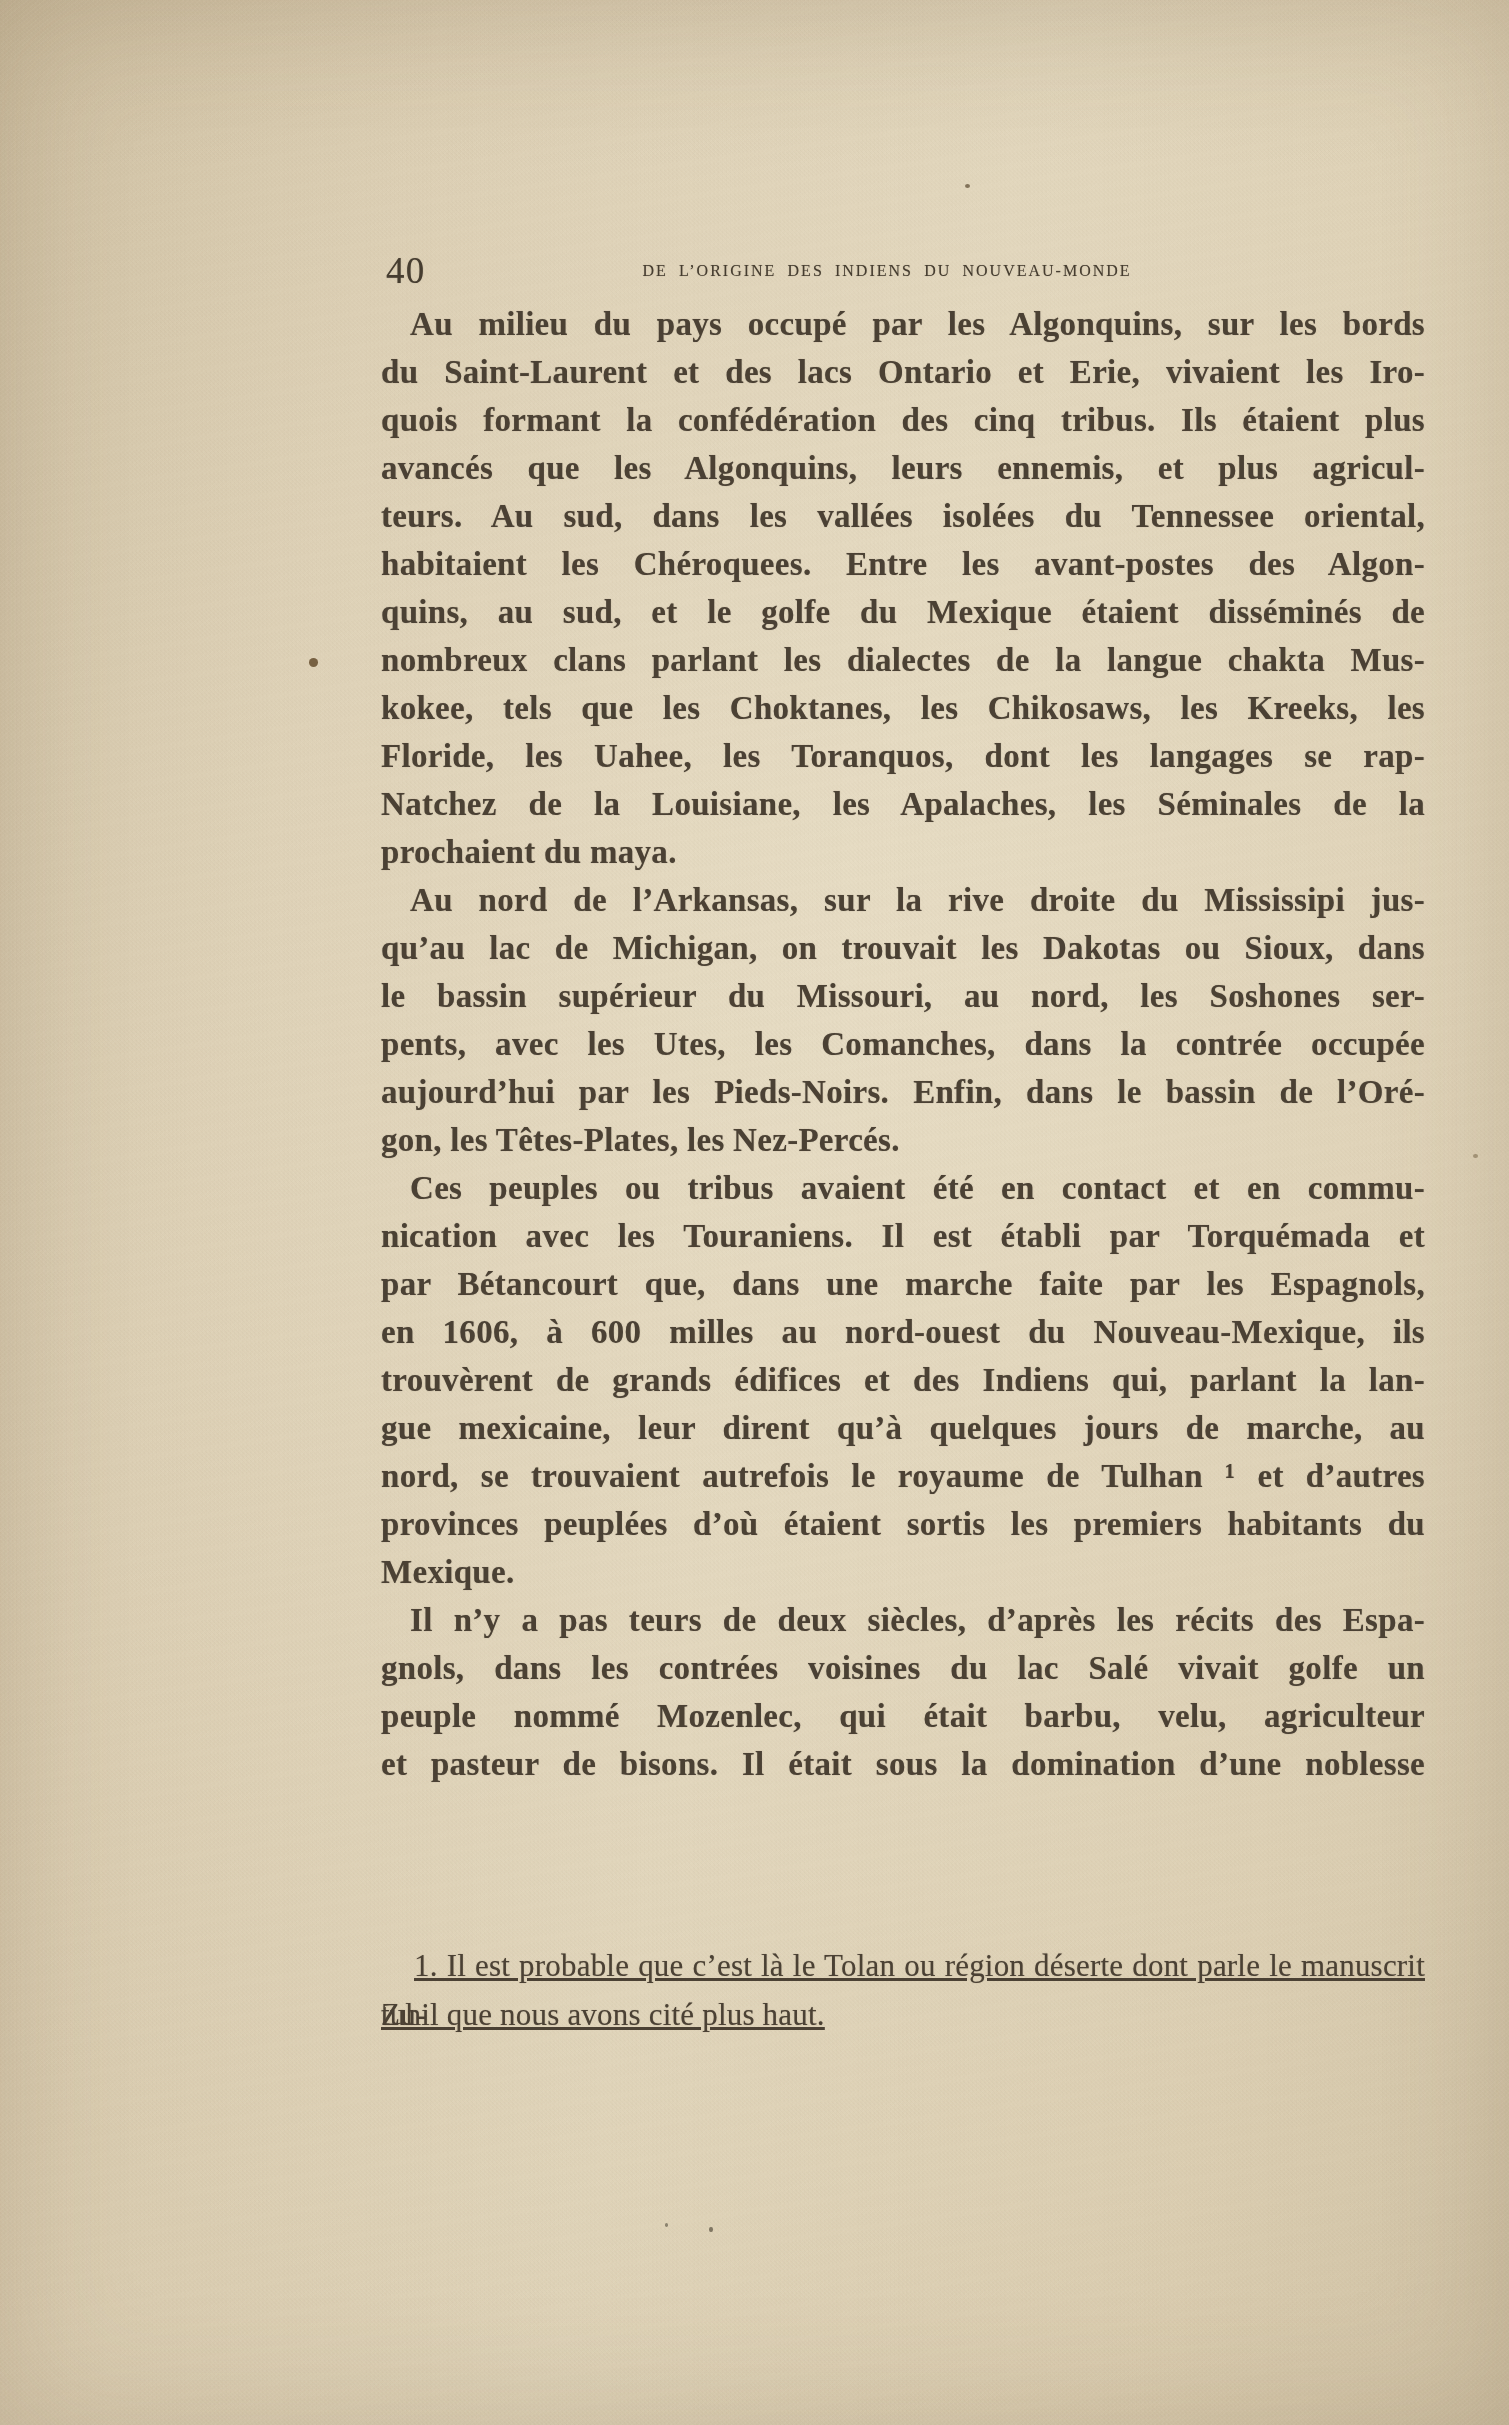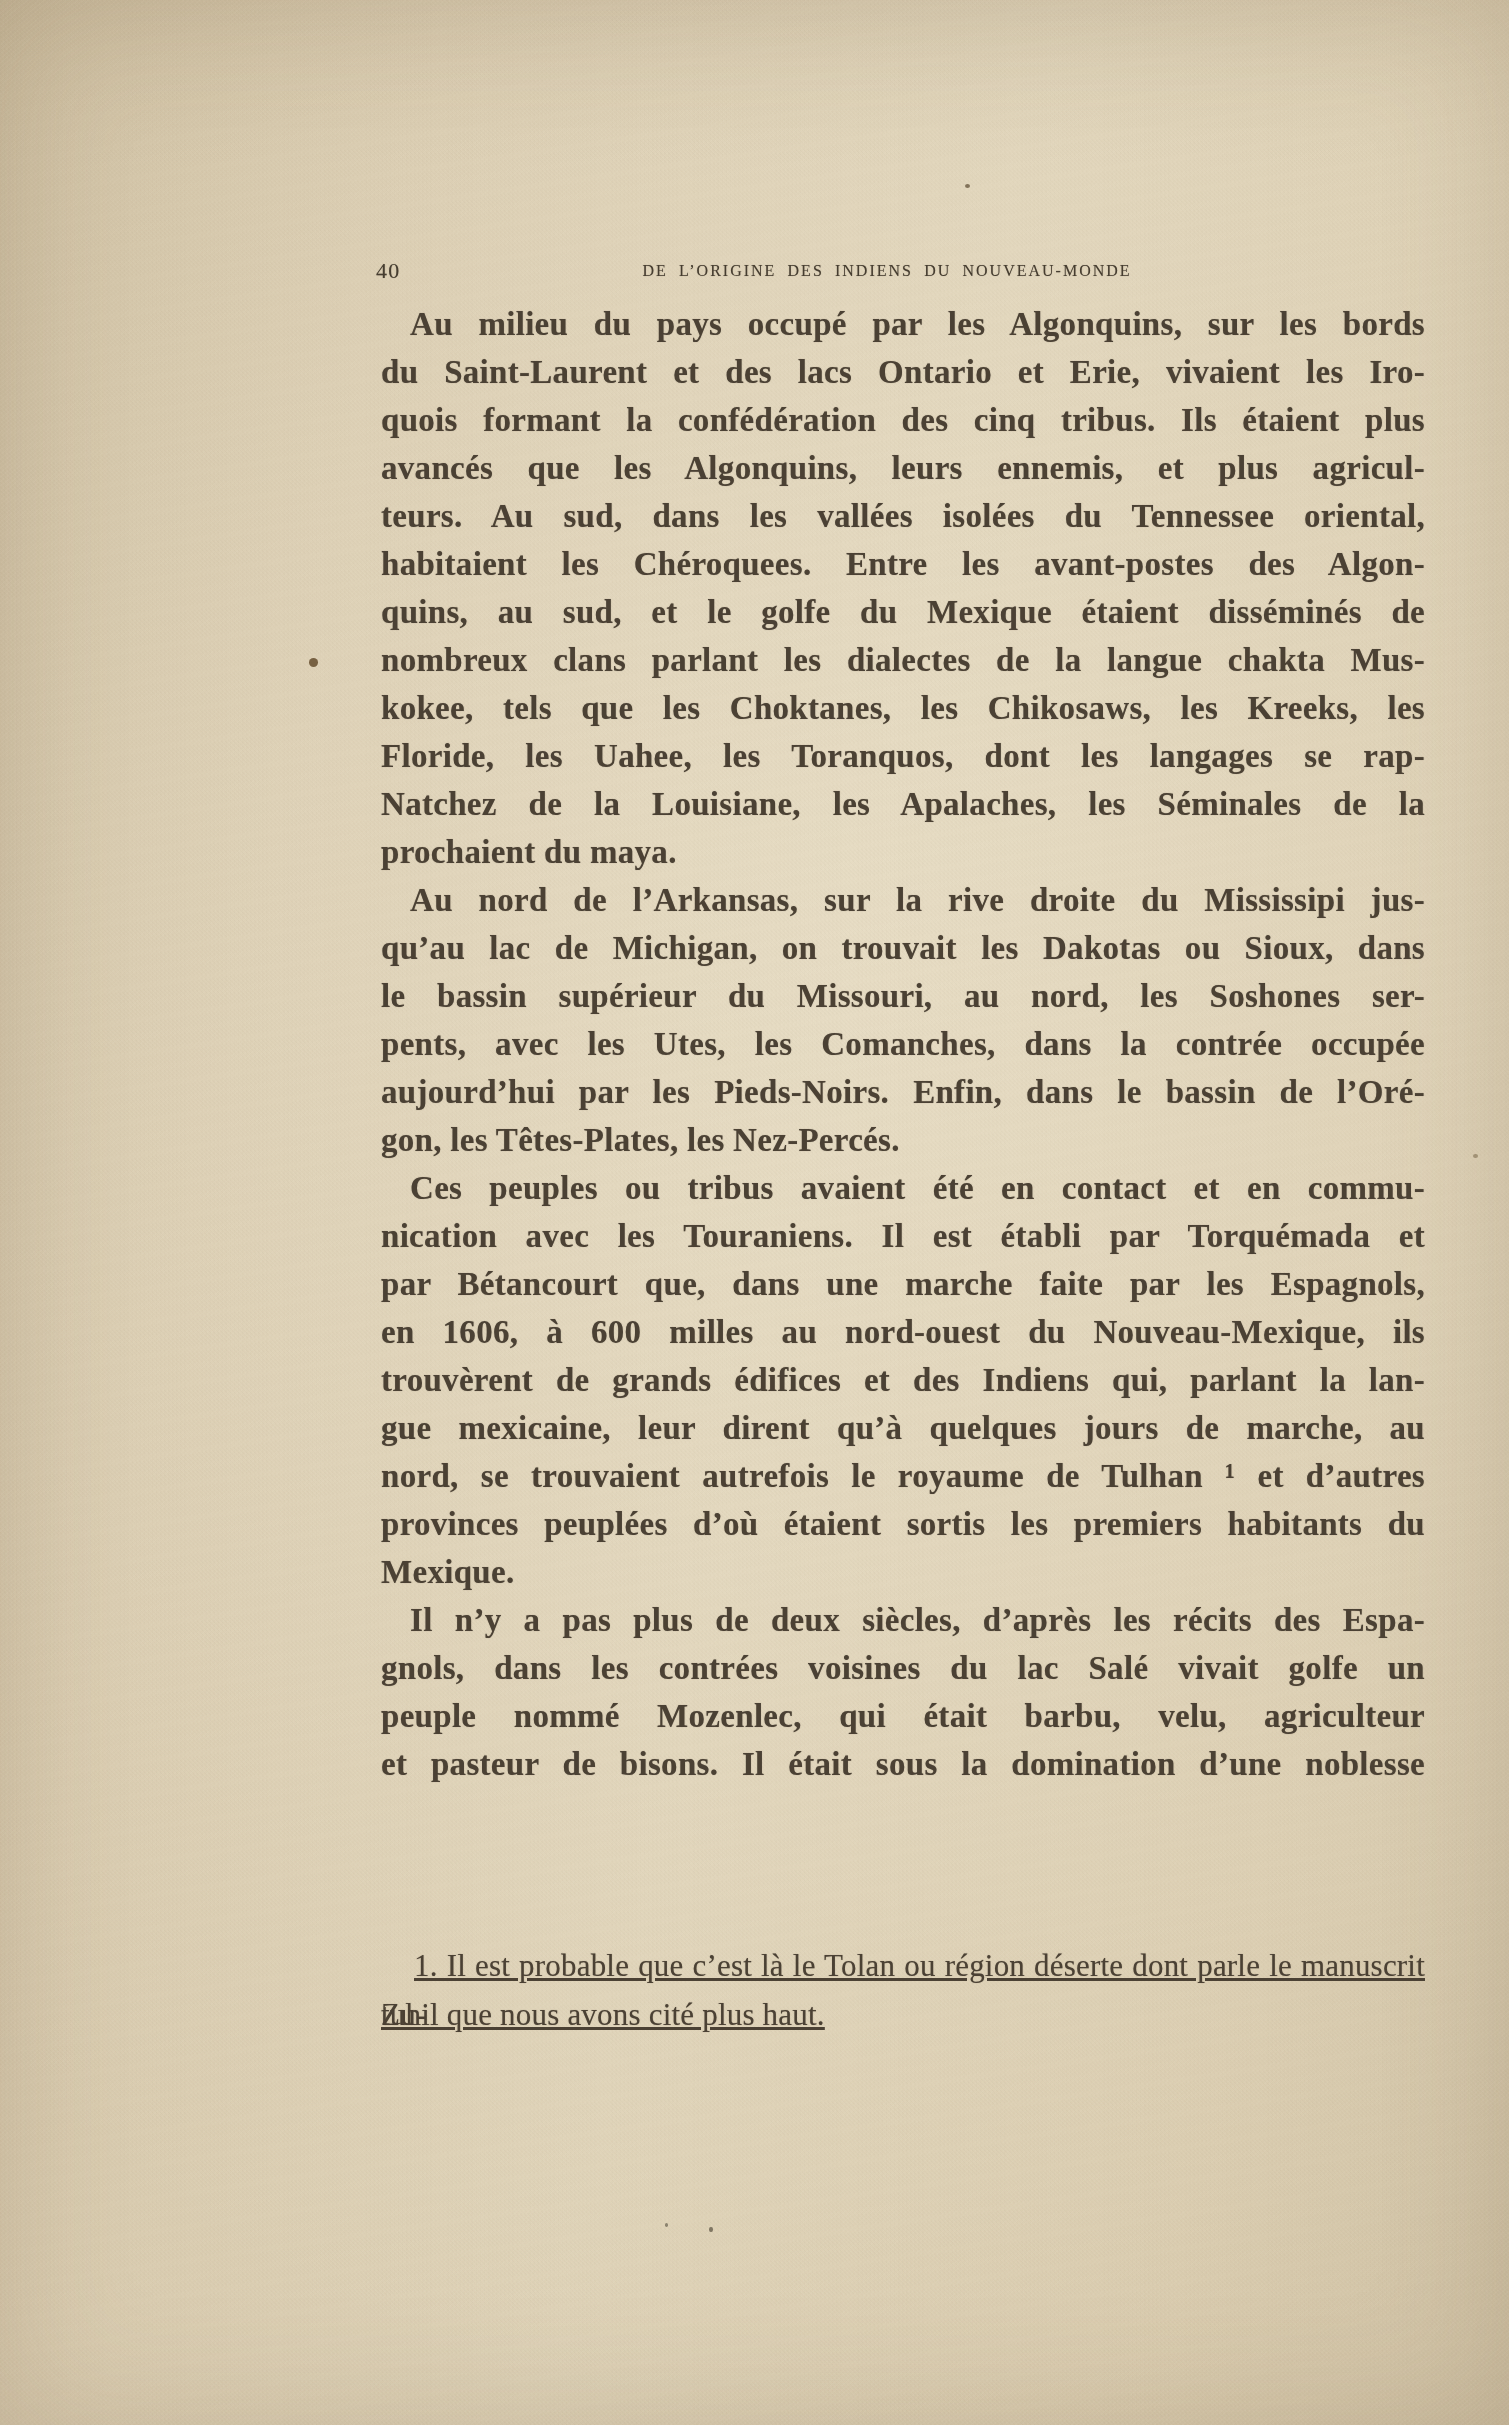--- a/index.html
+++ b/index.html
@@ -32,23 +32,23 @@
   .header {
     position: absolute;
     top: 250px;
     left: 0;
     width: 1510px;
     height: 42px;
   }
 
   .page-number {
     position: absolute;
-    left: 376px;
+    left: 386px;
     top: 0;
-    font-size: 22px;
+    font-size: 37px;
     line-height: 42px;
     letter-spacing: 1.2px;
     color: #463d30;
     text-shadow: 0 0 0.9px rgba(70,61,48,0.45);
   }
 
   .running-title {
     position: absolute;
     left: 887px;
     top: 0;
@@ -144,21 +144,21 @@
         <div class="line">nication avec les Touraniens. Il est établi par Torquémada et</div>
         <div class="line">par Bétancourt que, dans une marche faite par les Espagnols,</div>
         <div class="line">en 1606, à 600 milles au nord-ouest du Nouveau-Mexique, ils</div>
         <div class="line">trouvèrent de grands édifices et des Indiens qui, parlant la lan-</div>
         <div class="line">gue mexicaine, leur dirent qu’à quelques jours de marche, au</div>
         <div class="line">nord, se trouvaient autrefois le royaume de Tulhan ¹ et d’autres</div>
         <div class="line">provinces peuplées d’où étaient sortis les premiers habitants du</div>
         <div class="line flush">Mexique.</div>
       </div>
       <div class="para">
-        <div class="line indent">Il n’y a pas plus de deux siècles, d’après les récits des Espa-</div>
+        <div class="line indent">Il n’y a pas teurs de deux siècles, d’après les récits des Espa-</div>
         <div class="line">gnols, dans les contrées voisines du lac Salé vivait golfe un</div>
         <div class="line">peuple nommé Mozenlec, qui était barbu, velu, agriculteur</div>
         <div class="line">et pasteur de bisons. Il était sous la domination d’une noblesse</div>
       </div>
     </div>
 
   <div class="footnote">
       <div class="para">
         <div class="line fn-line indent">1. Il est probable que c’est là le Tolan ou région déserte dont parle le manuscrit Zu-</div>
         <div class="line fn-line flush">tuhil que nous avons cité plus haut.</div>

